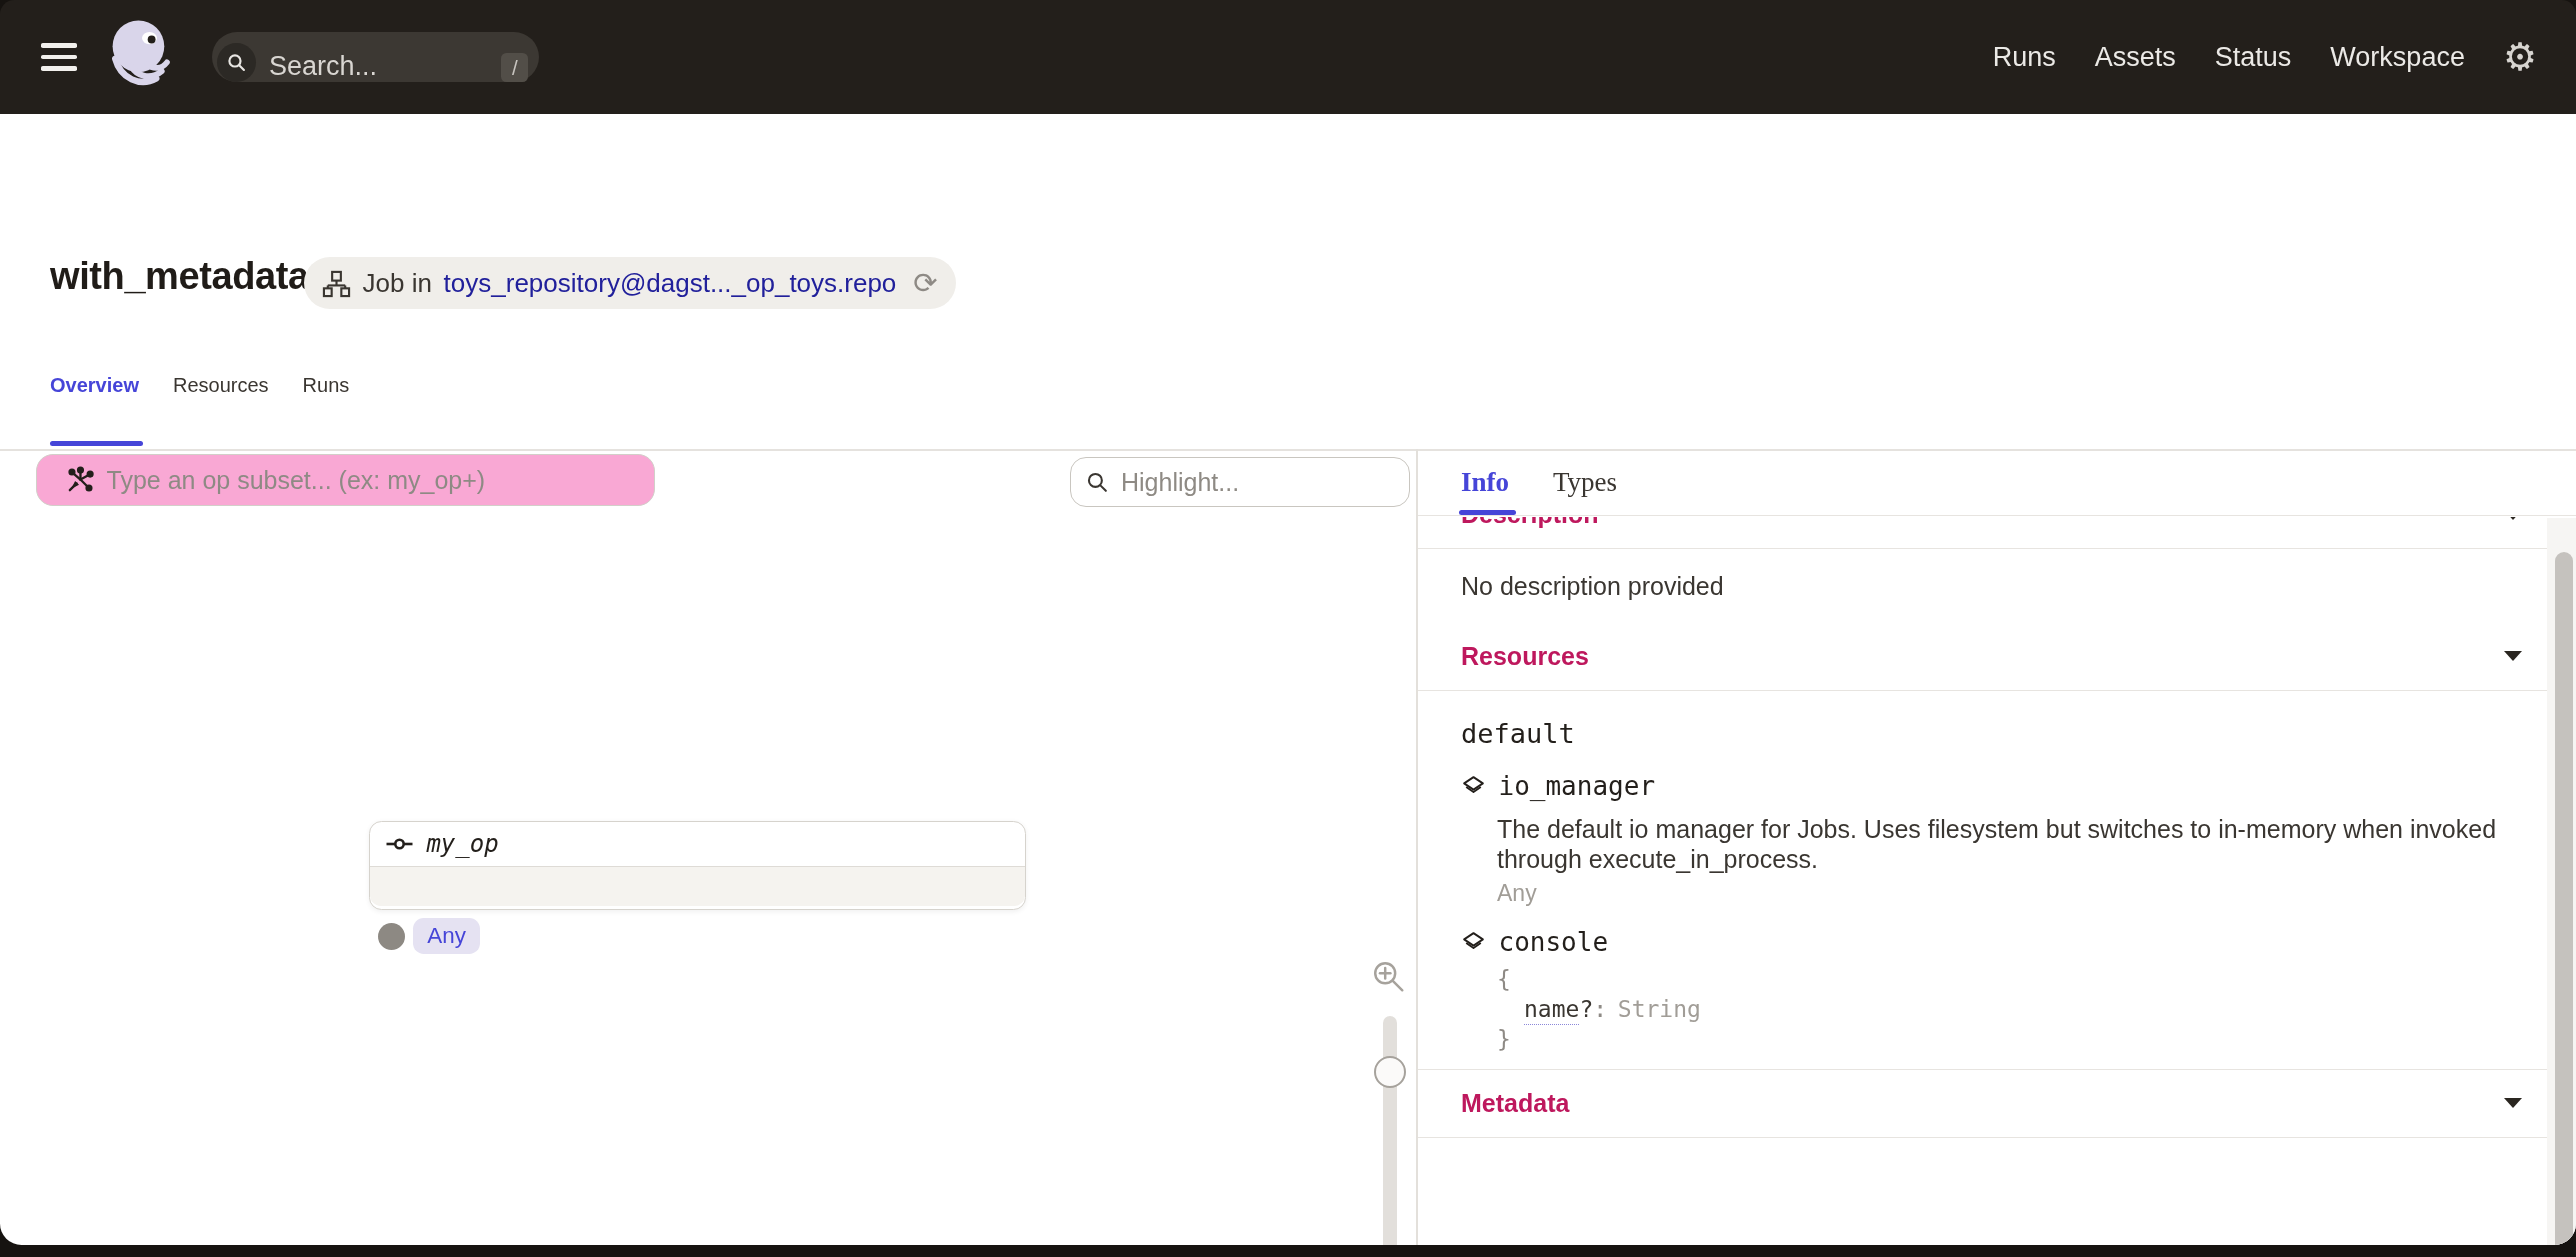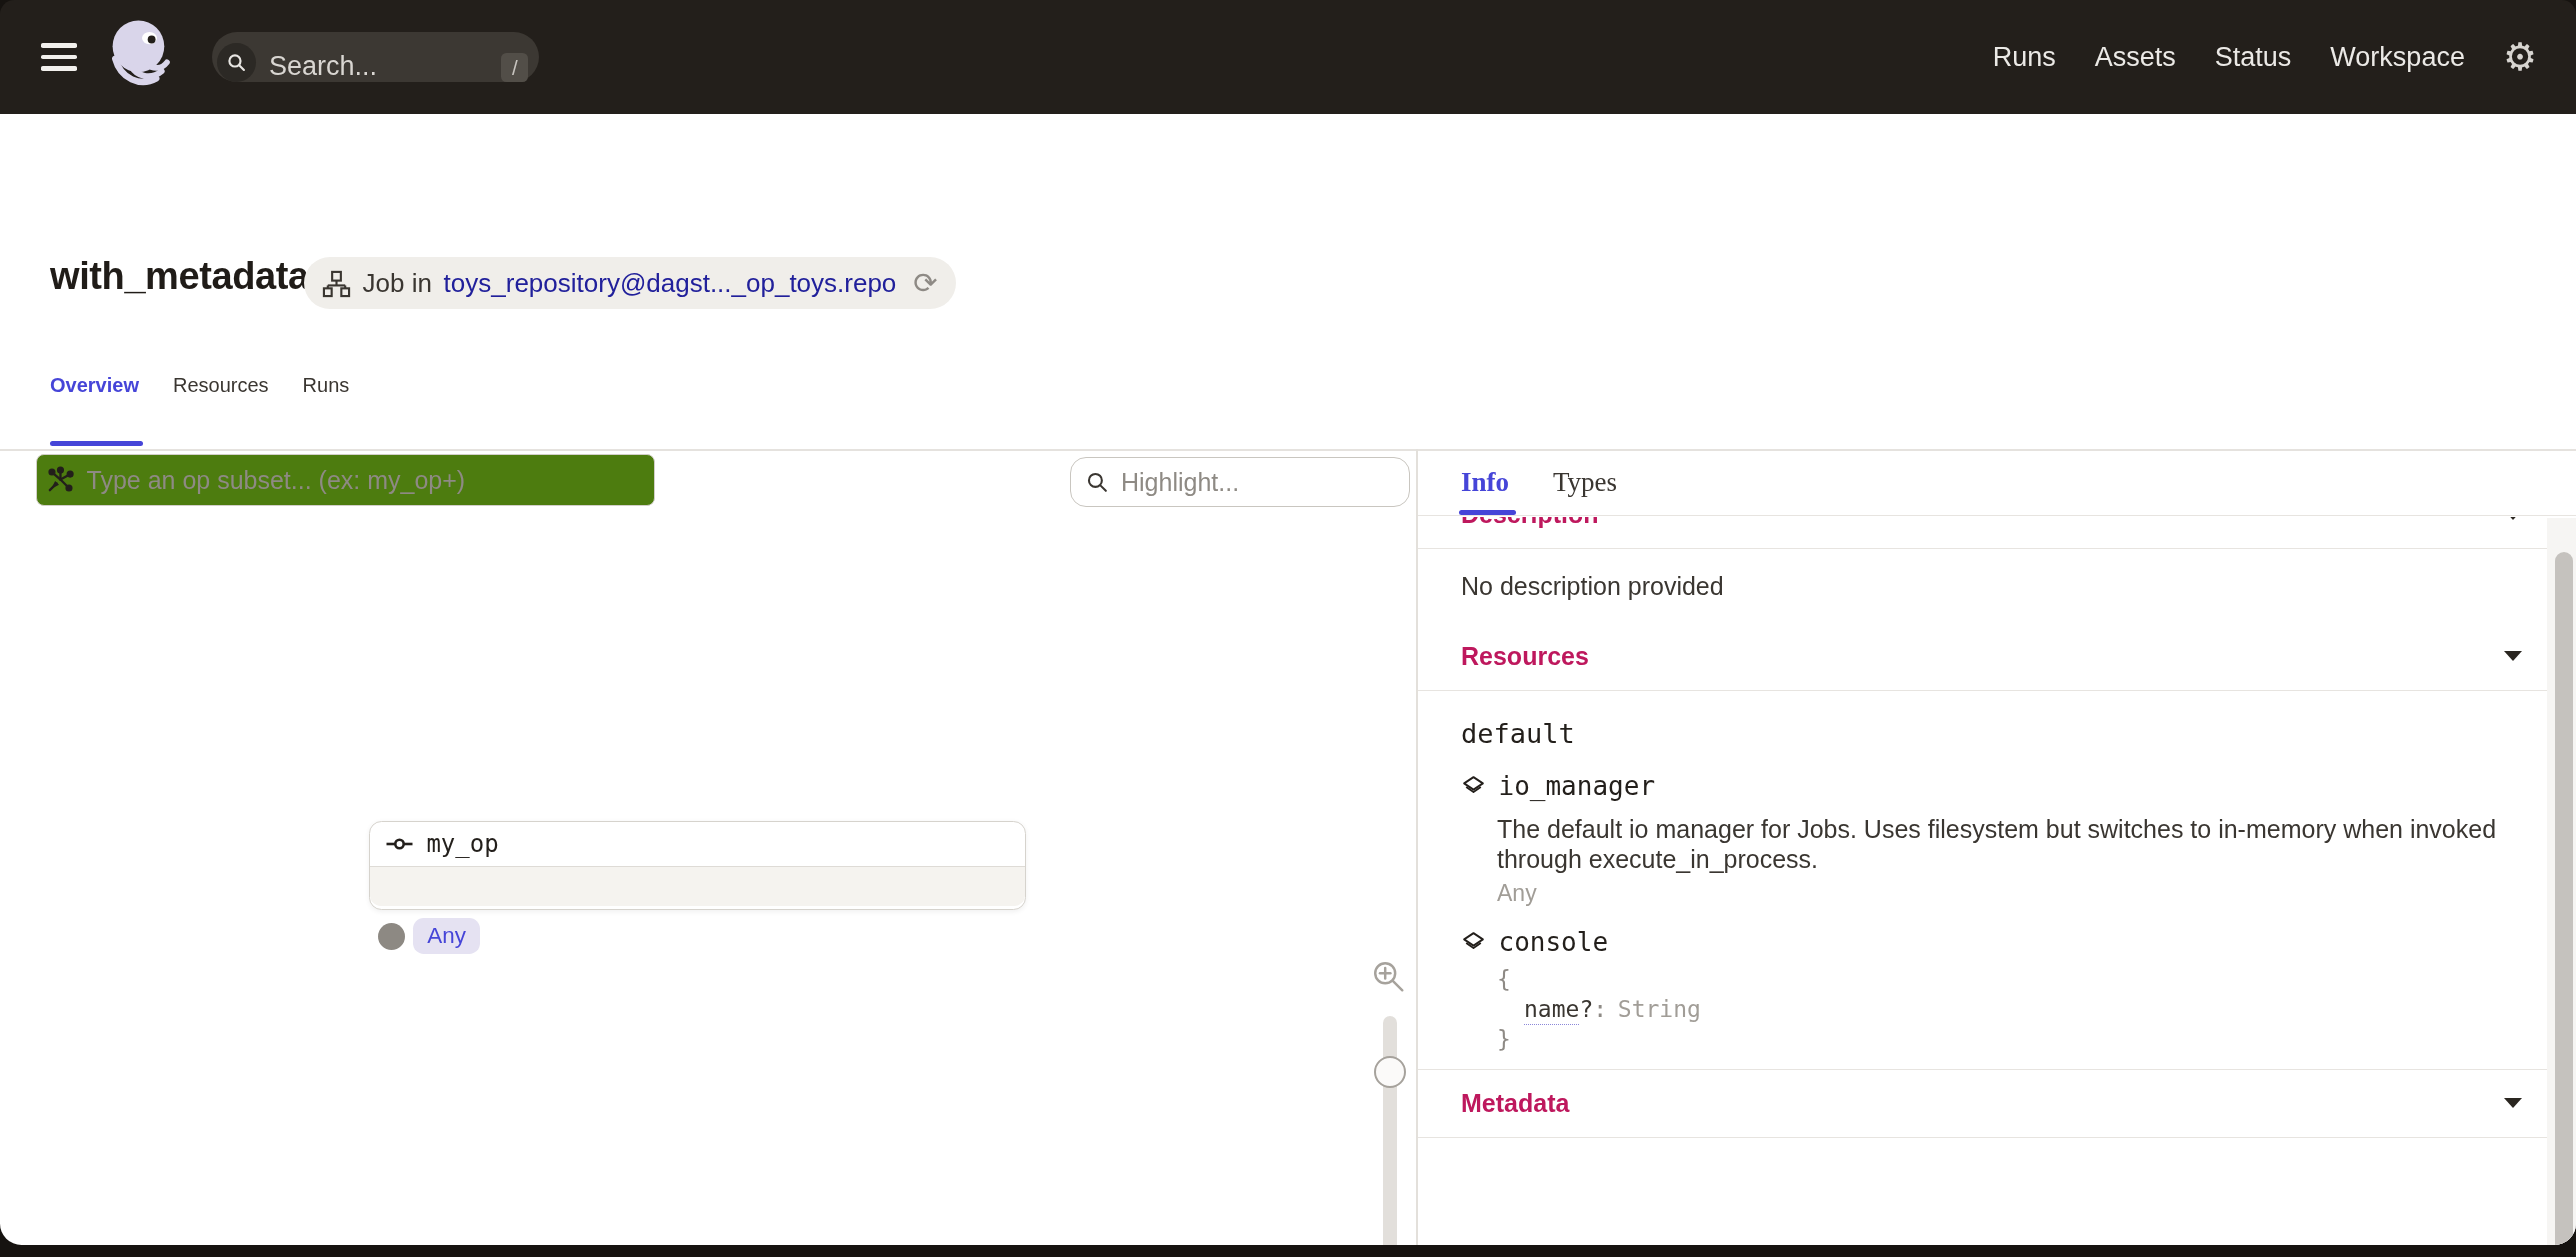--- a/index.html
+++ b/index.html
@@ -37,29 +37,29 @@
   .refresh { font-size:29px; color:#8E8A85; margin-left:5.4px; cursor:pointer; line-height:1; }
 
   .main-tabs { position:absolute; left:50px; top:253px; height:81px; display:flex; gap:34px; }
   .main-tab { position:relative; font-size:20px; color:#3A3631; font-weight:500; padding-top:7.2px; cursor:pointer; }
   .main-tab.active { color:#4645D8; font-weight:700; }
   .main-tab.active::after { content:""; position:absolute; left:0; right:-3.6px; bottom:1.8px; height:5.4px; border-radius:2.7px; background:#4645D8; }
   .content-top-border { position:absolute; left:0; top:335px; width:2576px; height:1.8px; background:#E5E2DE; }
 
   
   .op-input { position:absolute; left:36px; top:340px; width:619px; height:52px; border:1.8px solid #D2CFC9;
-              border-radius:8px; background:#4d7c0f; display:flex; align-items:center; gap:12.5px; padding:0 8px; }
+              border-radius:17px; background:#f9a8d4; display:flex; align-items:center; gap:12.5px; padding:0 28px; }
   .op-input input, .hl-input input { border:none; outline:none; background:transparent; font-size:25px;
               font-family:inherit; color:#231F1B; flex:1; min-width:0; }
   .op-input input::placeholder, .hl-input input::placeholder { color:#8E8A84; }
   .hl-input { position:absolute; left:1070px; top:343px; width:340px; height:50px; border:1.8px solid #C9C6C0;
               border-radius:16px; background:#fff; display:flex; align-items:center; gap:10.7px; padding:0 14.3px; }
 
   .node { position:absolute; left:369px; top:707px; width:657px; height:89px; background:#fff;
-          border:1.8px solid #D6D3CD; border-radius:12.5px; box-shadow:0 1.8px 5.4px rgba(0,0,0,0.06); cursor:pointer; }
+          border:1.8px solid #D6D3CD; border-radius:12.5px; box-shadow:0 1.8px 5.4px rgba(0,0,0,0.06); cursor:pointer;font-style:italic; }
   .node-title { height:45px; display:flex; align-items:center; gap:13.4px; padding:0 16px; border-bottom:0.9px solid #DEDBD6; }
   .node-label { font-size:24px; color:#231F1B; }
   .node-body { height:39px; background:#F5F3EF; border-radius:0 0 10.7px 10.7px; }
   .port { position:absolute; left:378px; top:809px; width:27px; height:27px; border-radius:50%; background:#8D8983; }
   .any-badge { position:absolute; left:413px; top:804px; height:36px; padding:0 14.3px; border-radius:10.7px;
                background:#E5E2F2; color:#4645D8; font-size:22.4px; font-weight:500; display:inline-flex;
                align-items:center; cursor:pointer; }
 
   .zoom-in-btn  { position:absolute; left:1370px; top:844px;  cursor:pointer; }
   .slider-track { position:absolute; left:1383px; top:902px; width:14.3px; height:281px; border-radius:7.2px; background:#E2DFDB; cursor:pointer; }

